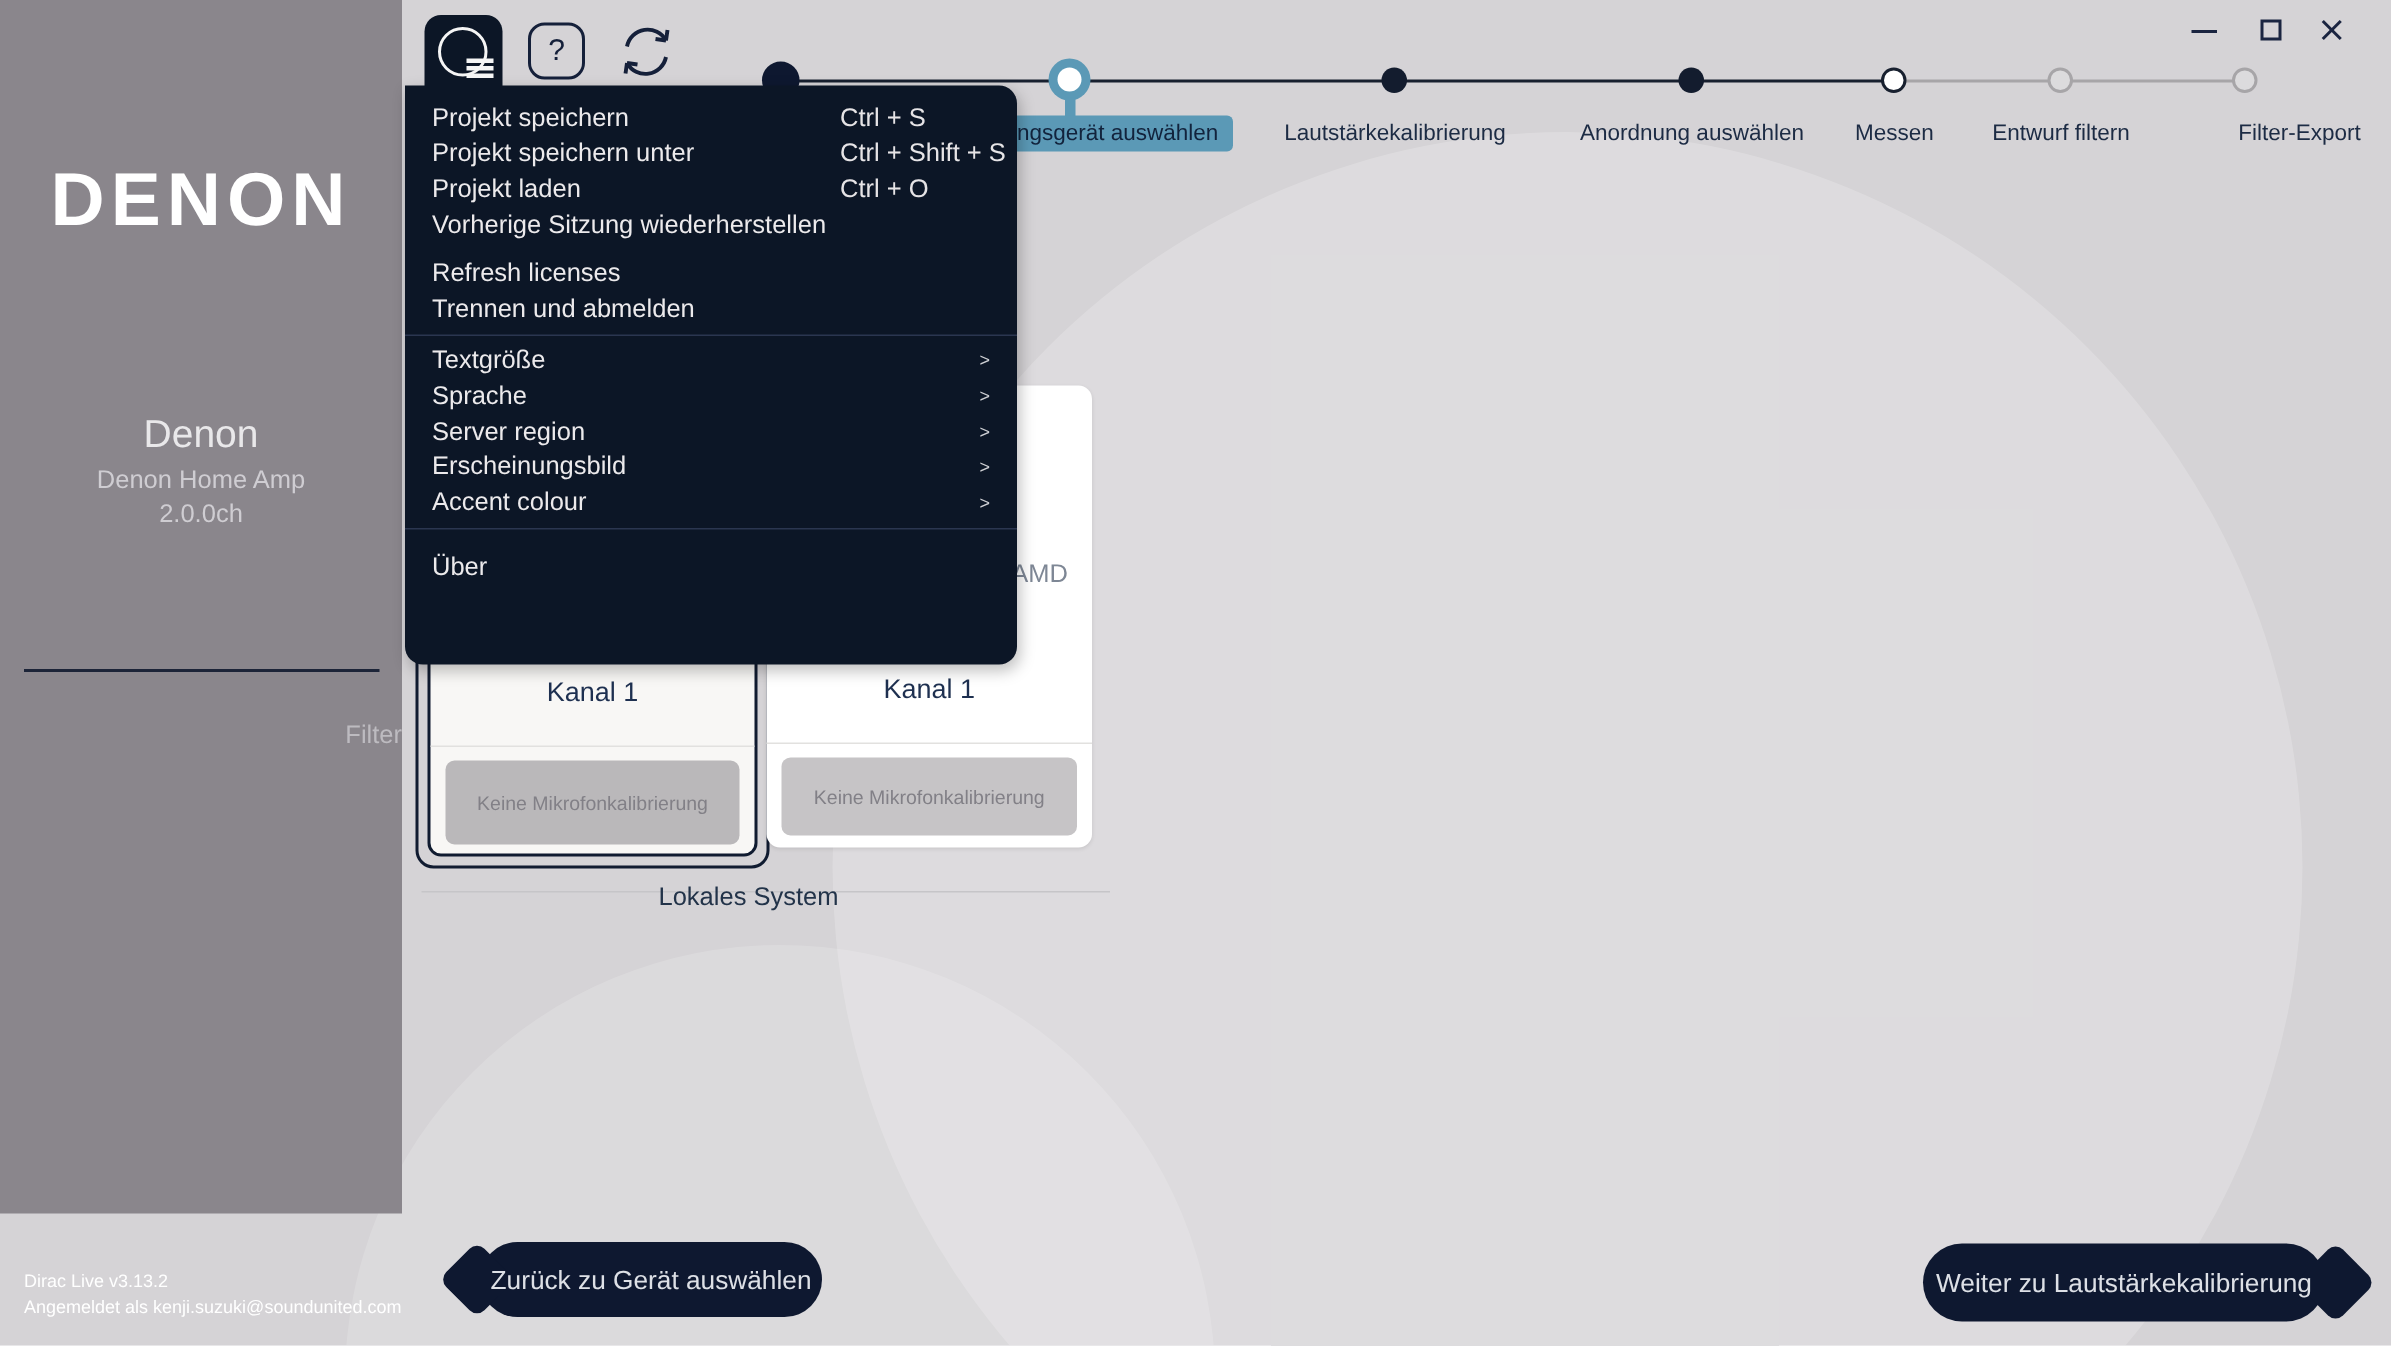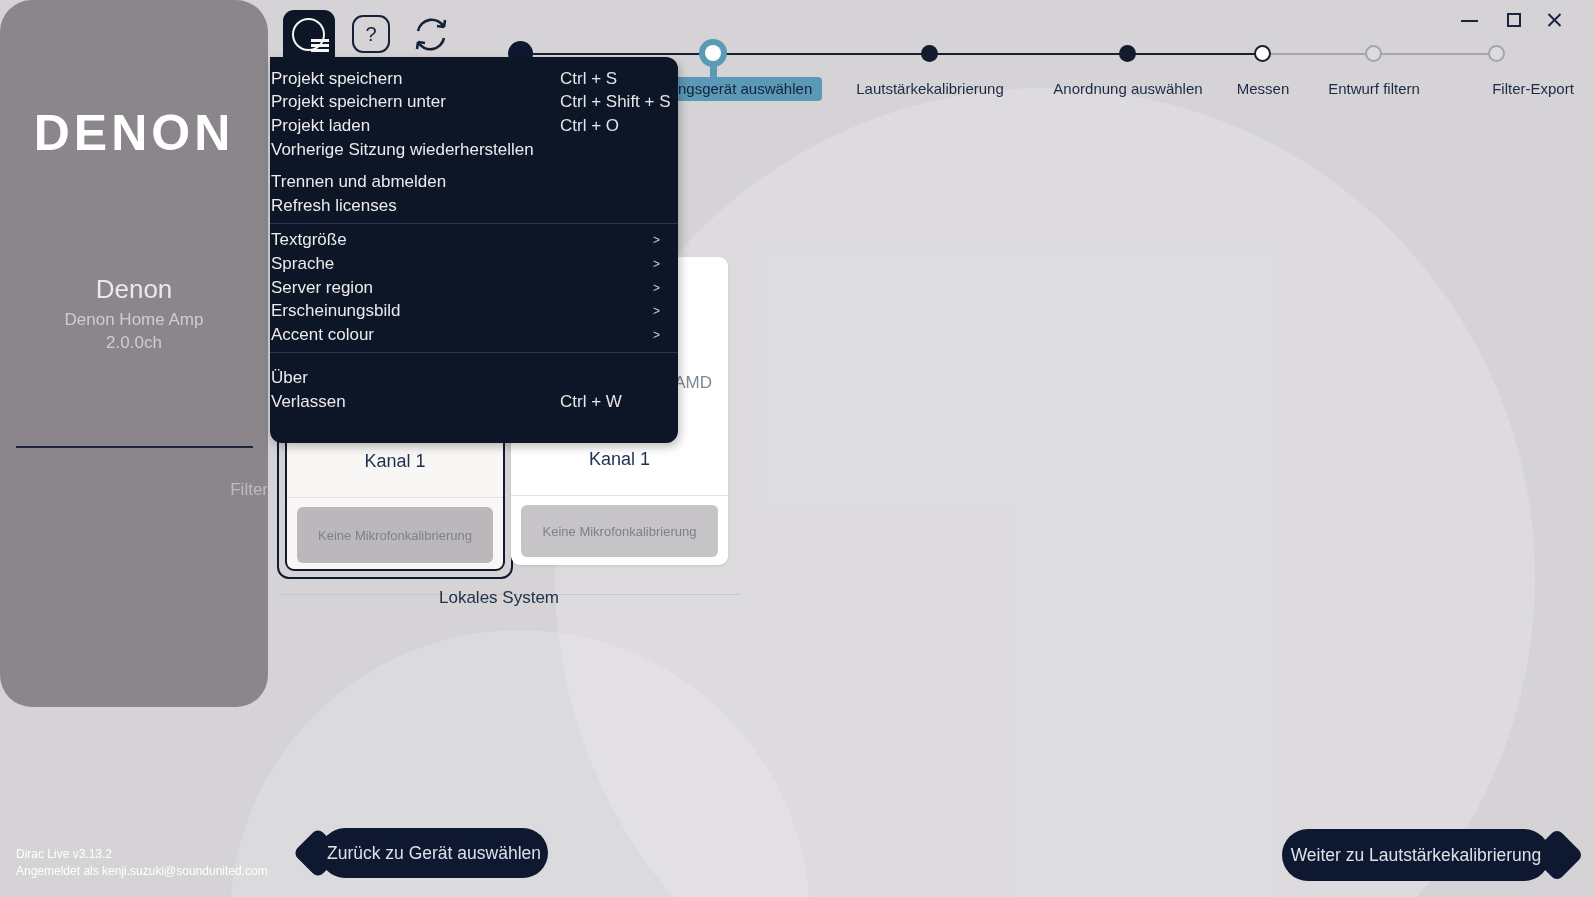--- a/index.html
+++ b/index.html
@@ -6,21 +6,21 @@
   html,body { width:1594px; height:897px; overflow:hidden; }
   body { font-family:"Liberation Sans", sans-serif; }
   #stage { position:relative; width:1594px; height:897px; background:#d5d3d6; overflow:hidden; }
 
   
   .bg-circle { position:absolute; border-radius:50%; }
   .bg-c1 { left:555px; top:88px; width:980px; height:980px; background:rgba(255,255,255,0.20); }
   .bg-c2 { left:230px; top:630px; width:580px; height:580px; background:rgba(255,255,255,0.16); }
 
   
-  .sidebar { position:absolute; left:0; top:0; width:268px; height:707px; background:#8a868c; z-index:3;border-radius:32px; }
+  .sidebar { position:absolute; left:0; top:0; width:268px; height:809px; background:#8a868c; z-index:3; }
   .logo { position:absolute; top:104px; left:0; width:100%; text-align:center;
           font-size:50px; font-weight:700; letter-spacing:4px; color:#ffffff; }
   .dev-title { position:absolute; top:274px; width:100%; text-align:center; font-size:26px; color:#e9e8ea; }
   .dev-sub   { position:absolute; top:310px; width:100%; text-align:center; font-size:17px; color:#cfcdd2; }
   .dev-ch    { position:absolute; top:333px; width:100%; text-align:center; font-size:17px; color:#cfcdd2; }
   .side-divider { position:absolute; top:446px; left:16px; width:237px; height:2px; background:#1c2438; }
   .filter-label { position:absolute; top:480px; width:100%; text-align:right; font-size:17px; color:#bdbbc0; }
   .side-footer { position:absolute; left:16px; top:846px; font-size:12px; color:#ffffff; line-height:17px; }
 
   
@@ -80,21 +80,21 @@
   .help-btn { position:absolute; left:352px; top:15px; width:38px; height:38px; border:2px solid #15203a;
               border-radius:11px; background:transparent; color:#15203a; font-size:20px; z-index:5;
               font-family:"Liberation Sans",sans-serif; cursor:pointer; }
   .refresh-btn { position:absolute; left:410px; top:13px; width:42px; height:42px; background:transparent;
                  border:none; z-index:5; cursor:pointer; }
 
   
   .menu { position:absolute; left:270px; top:57px; width:408px; height:386px; background:#0c1626;
           border-radius:0 12px 12px 12px; z-index:10; padding-top:10px;
           box-shadow:2px 4px 10px rgba(0,0,0,0.25); }
-  .menu-row { position:relative; height:23.6px; display:flex; align-items:center; padding-left:1px;
+  .menu-row { position:relative; height:23.6px; display:flex; align-items:center; padding-left:18px;
               color:#eceaec; font-size:17px; cursor:pointer; white-space:nowrap; }
   .menu-row .shortcut { position:absolute; left:290px; color:#e6e4e6; }
   .menu-row .arrow { position:absolute; right:18px; font-size:12px; color:#cfd0d4; }
   .menu-gap { height:9px; }
   .menu-sep { height:1px; background:#2b3650; margin:5px 0; }
 
   
   .nav-btn { position:absolute; background:#0e1830; color:#dde0e6; font-size:17.5px; border:none;
              font-family:"Liberation Sans",sans-serif; z-index:4; cursor:pointer; }
   .back-btn { left:320px; top:828px; width:228px; height:50px; border-radius:25px; }
@@ -204,24 +204,24 @@
     </div>
     <div class="menu-row">
       <span>Projekt laden</span>
       <span class="shortcut">Ctrl + O</span>
     </div>
     <div class="menu-row">
       <span>Vorherige Sitzung wiederherstellen</span>
     </div>
     <div class="menu-gap"></div>
     <div class="menu-row">
+      <span>Refresh licenses</span>
+    </div>
+    <div class="menu-row">
       <span>Trennen und abmelden</span>
-    </div>
-    <div class="menu-row">
-      <span>Refresh licenses</span>
     </div>
     <div class="menu-sep"></div>
     <div class="menu-row">
       <span>Textgröße</span>
       <span class="arrow">&gt;</span>
     </div>
     <div class="menu-row">
       <span>Sprache</span>
       <span class="arrow">&gt;</span>
     </div>
@@ -235,22 +235,18 @@
     </div>
     <div class="menu-row">
       <span>Accent colour</span>
       <span class="arrow">&gt;</span>
     </div>
     <div class="menu-sep"></div>
     <div class="menu-gap"></div>
     <div class="menu-row">
       <span>Über</span>
     </div>
-    <div class="menu-row">
-      <span>Verlassen</span>
-      <span class="shortcut">Ctrl + W</span>
-    </div>
   </div>
 
   <button class="nav-btn back-btn">Zurück zu Gerät auswählen</button>
   <button class="nav-btn next-btn">Weiter zu Lautstärkekalibrierung</button>
 
 </div>
 
 </body></html>

